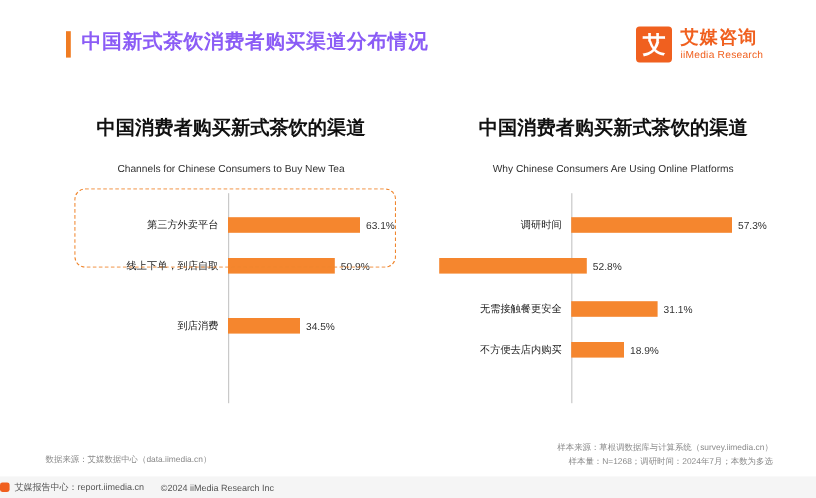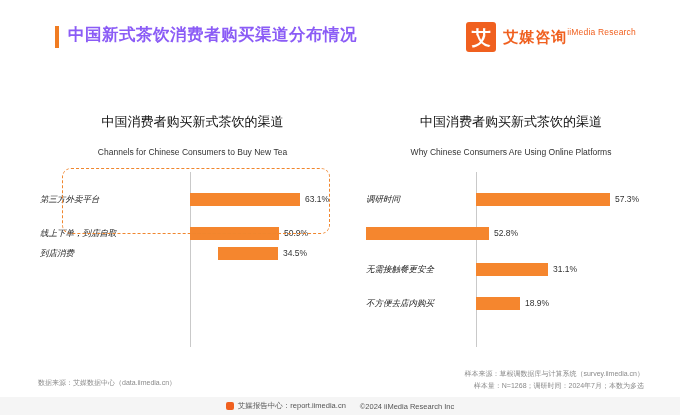--- a/index.html
+++ b/index.html
@@ -6,52 +6,52 @@
   body{width:680px;height:415px;background:#ffffff;font-family:"Liberation Sans","DejaVu Sans",sans-serif;overflow:hidden;}
   .page{position:relative;width:680px;height:415px;background:#fff;}
 
   
   .header{position:absolute;left:0;top:0;width:680px;height:80px;background:#fff;}
   .title-bar{position:absolute;left:55px;top:26px;width:4px;height:22px;background:#F07C22;}
   .main-title{position:absolute;left:68px;top:24px;font-size:16.5px;font-weight:bold;color:#8b5cf6;letter-spacing:0.5px;}
 
   .logo{position:absolute;right:44px;top:22px;display:flex;align-items:center;gap:7px;}
   .logo-mark{width:30px;height:30px;background:#F0601F;border-radius:3px;display:flex;align-items:center;justify-content:center;color:#fff;font-size:19px;font-weight:bold;line-height:1;}
-  .logo-text{display:flex;flex-direction:row;justify-content:center;}
+  .logo-text{display:flex;flex-direction:column;justify-content:center;}
   .logo-cn{font-size:15px;font-weight:bold;color:#F0601F;line-height:1.15;letter-spacing:1px;}
   .logo-en{font-size:8.5px;color:#F0601F;line-height:1.15;letter-spacing:0.2px;}
 
   
   .panel{position:absolute;top:96px;}
   .panel-left{left:40px;width:305px;}
   .panel-right{left:366px;width:290px;}
 
-  .sub-title{font-size:13px;font-weight:normal;color:#111;text-align:center;line-height:1.5;margin-top:16px;}
+  .sub-title{font-size:16px;font-weight:bold;color:#111;text-align:center;line-height:1.5;}
   .sub-title-en{font-size:8.5px;color:#333;text-align:center;margin-top:15px;line-height:1.4;}
 
   .chart{position:relative;margin-top:14px;height:175px;}
   .axis{position:absolute;top:0;bottom:0;width:1px;background:#c9c9c9;}
   .panel-left .axis{left:150px;}
   .panel-right .axis{left:110px;}
 
   .row{position:absolute;left:0;right:0;height:30px;display:flex;align-items:center;}
-  .cat{font-size:8.5px;color:#222;text-align:left;line-height:1.35;padding-right:8px;box-sizing:border-box;font-style:italic;}
+  .cat{font-size:8.5px;color:#222;text-align:right;line-height:1.35;padding-right:8px;box-sizing:border-box;}
   .panel-left .cat{width:150px;}
   .panel-right .cat{width:110px;}
   .bar-wrap{position:relative;flex:1;height:30px;display:flex;align-items:center;}
   .bar{height:13px;background:#F5862E;}
   .val{font-size:8.5px;color:#333;margin-left:5px;white-space:nowrap;}
 
   .highlight-box{position:absolute;left:22px;top:-4px;width:268px;height:66px;border:1.4px dashed #F0862E;border-radius:9px;box-sizing:border-box;pointer-events:none;}
 
   
   .foot-left{position:absolute;left:38px;top:378px;font-size:7px;color:#8a8a8a;}
   .foot-right{position:absolute;right:36px;top:368px;text-align:right;font-size:7px;color:#8a8a8a;line-height:1.65;}
 
-  .bottom-bar{position:absolute;left:0;bottom:0;width:680px;height:18px;background:#F5F5F5;display:flex;align-items:center;justify-content:center;gap:14px;}
+  .bottom-bar{position:absolute;left:0;bottom:0;width:680px;height:18px;background:#F5F5F5;display:flex;align-items:center;gap:14px;}
   .bb-left{font-size:7.5px;color:#555;display:flex;align-items:center;gap:4px;}
   .bb-dot{width:8px;height:8px;border-radius:2px;background:#F0601F;display:inline-block;}
   .bb-right{font-size:7.5px;color:#555;}
 </style>
 </head>
 <body>
 
 <div class="page">
 
   <div class="header">
@@ -82,21 +82,21 @@
       </div>
 
       <div class="row" style="top:46px;">
         <div class="cat">线上下单，到店自取</div>
         <div class="bar-wrap">
           <div class="bar" style="width:89px;"></div>
           <div class="val">50.9%</div>
         </div>
       </div>
 
-      <div class="row" style="top:66px;gap:28px;">
+      <div class="row" style="top:96px;">
         <div class="cat">到店消费</div>
         <div class="bar-wrap">
           <div class="bar" style="width:60px;"></div>
           <div class="val">34.5%</div>
         </div>
       </div>
 
       <div class="row" style="top:116px;">
       </div>
 

